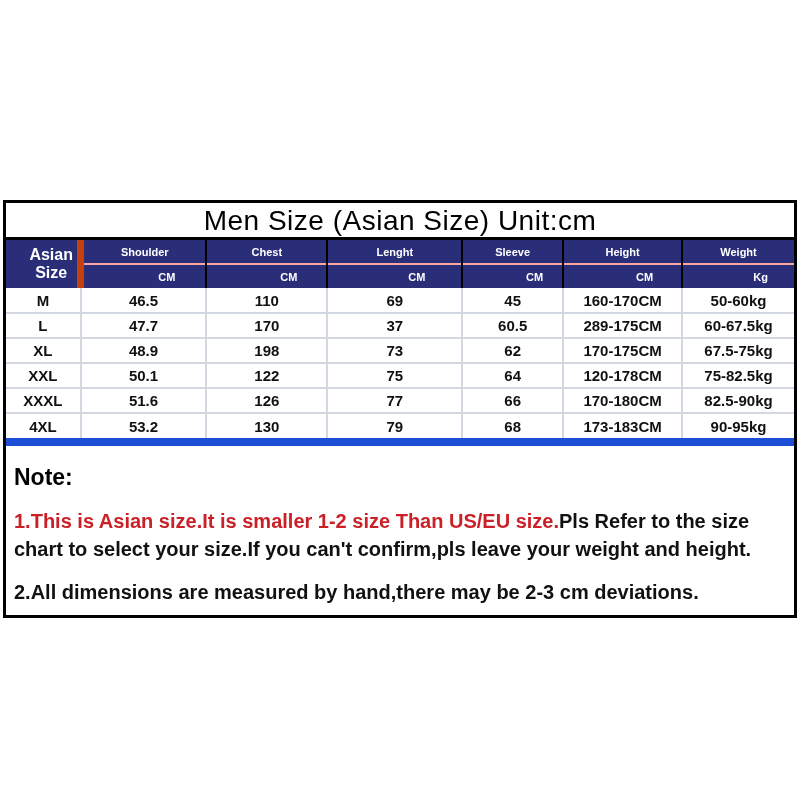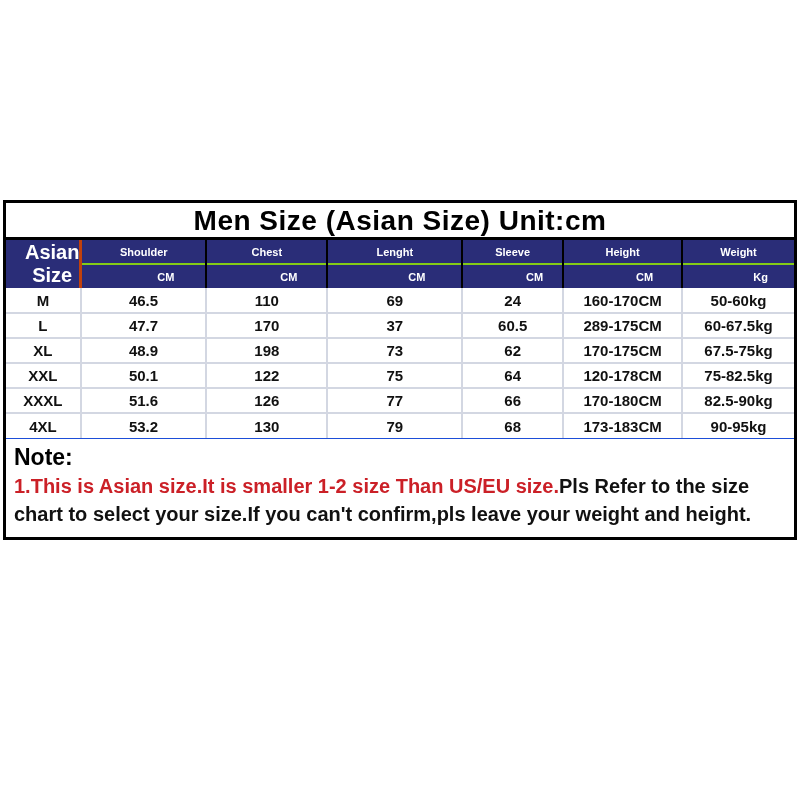--- a/index.html
+++ b/index.html
@@ -3,49 +3,49 @@
 <meta charset="utf-8">
 <style>
   * { margin:0; padding:0; box-sizing:border-box; }
   html,body { width:800px; height:800px; background:#ffffff; overflow:hidden;
               font-family:"Liberation Sans","DejaVu Sans",sans-serif; }
   .panel{
     position:absolute; left:3px; top:200px; width:794px;
     border:3px solid #000; background:#fff;
   }
   .title-row{
-    text-align:center; font-weight:bold; font-size:28px; color:#000;
+    text-align:center; font-weight:normal; font-size:28px; color:#000;
     height:37px; line-height:36px;
     border-bottom:3px solid #000;
     letter-spacing:0.5px;
   }
   table{ width:100%; border-collapse:collapse; table-layout:fixed; }
   thead th{
     background:#2a2d78; color:#fff; font-size:11px; font-weight:bold;
     height:24px; text-align:center; vertical-align:middle;
     border-left:2px solid #000;
   }
   thead th:first-child{ border-left:none; }
-  thead th.corner{ border-right:3px solid #c2410c; font-size:20px;padding-left:19px; }
-  thead tr.units th{ border-top:2px solid #84cc16;padding-left:44px; }
+  thead th.corner{ border-right:7px solid #c2410c; font-size:16px;padding-left:19px; }
+  thead tr.units th{ border-top:2px solid #fca5a5;padding-left:44px; }
   tbody td{
     font-size:15px; font-weight:bold; color:#111; text-align:center;
     height:25px; vertical-align:middle;
     border:2px solid #d3d7e2;
   }
   tbody tr td:first-child{ border-left:none; }
   tbody tr td:last-child{ border-right:none; }
   tbody tr:first-child td{ border-top:none; }
   tbody tr:last-child td{ border-bottom:none; }
   .note-box{
-    border-top:1px solid #1d4ed8;
-    padding:3px 8px 9px 8px;
+    border-top:8px solid #1d4ed8;
+    padding:16px 8px 9px 8px;
   }
   .note-heading{ font-size:23px; font-weight:bold; color:#000; line-height:30px; }
-  .note-body{ font-size:20px; font-weight:bold; color:#111; line-height:28px; }
+  .note-body{ font-size:20px; font-weight:bold; color:#111; line-height:28px;margin-top:15px; }
   .note-red{ color:#cb2027; }
 </style>
 </head>
 <body>
 
 <div class="panel">
 
   <div class="title-row">Men Size (Asian Size) Unit:cm</div>
 
   <table>
@@ -76,21 +76,21 @@
         <th>CM</th>
         <th>Kg</th>
       </tr>
     </thead>
     <tbody>
       <tr>
         <td>M</td>
         <td>46.5</td>
         <td>110</td>
         <td>69</td>
-        <td>24</td>
+        <td>45</td>
         <td>160-170CM</td>
         <td>50-60kg</td>
       </tr>
       <tr>
         <td>L</td>
         <td>47.7</td>
         <td>170</td>
         <td>37</td>
         <td>60.5</td>
         <td>289-175CM</td>
@@ -131,15 +131,16 @@
         <td>68</td>
         <td>173-183CM</td>
         <td>90-95kg</td>
       </tr>
     </tbody>
   </table>
 
   <div class="note-box">
     <div class="note-heading">Note:</div>
     <div class="note-body"><span class="note-red">1.This is Asian size.It is smaller 1-2 size Than US/EU size.</span><span>Pls Refer to the size chart to select your size.If you can't confirm,pls leave your weight and height.</span></div>
+    <div class="note-body">2.All dimensions are measured by hand,there may be 2-3 cm deviations.</div>
   </div>
 
 </div>
 
 </body></html>

